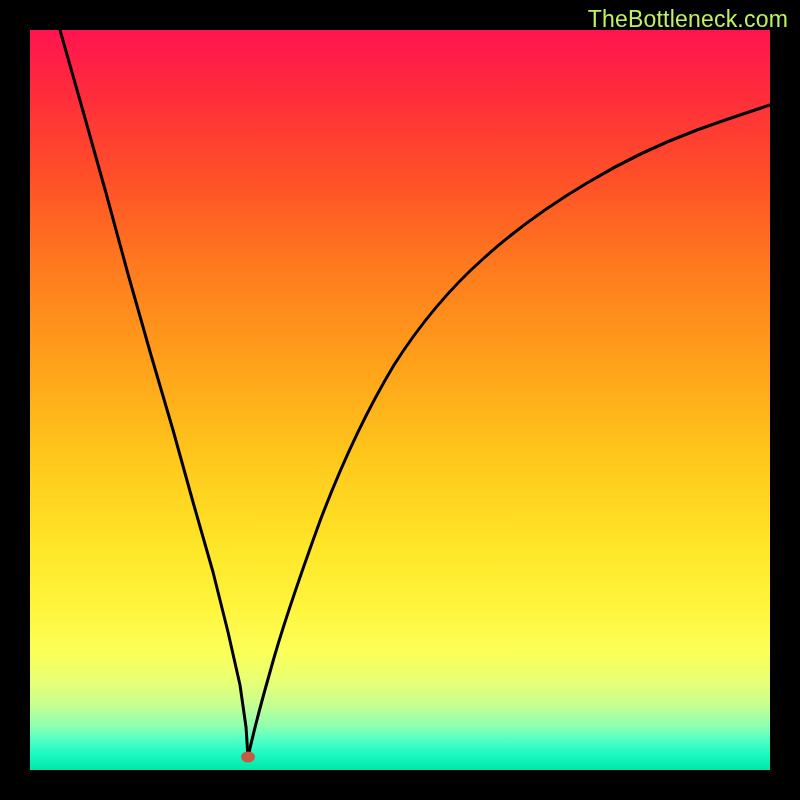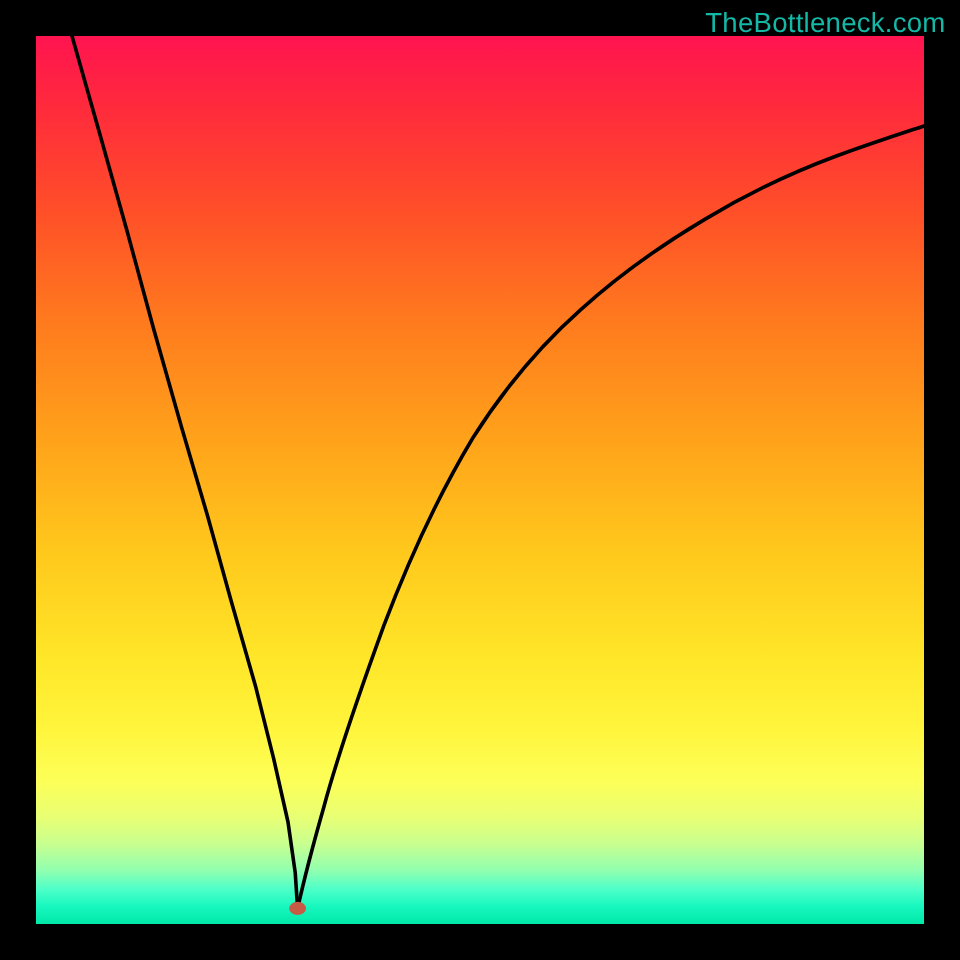--- a/index.html
+++ b/index.html
@@ -38,21 +38,21 @@
       #90ffb0 94%,
       #50ffc8 96%,
       #18f8c0 98%,
       #00e8a8 100%
     );
   }
   .watermark {
     position: absolute;
     top: 6px;
     right: 12px;
-    color: #14b8a6;
+    color: #bef264;
     font-size: 23px;
     letter-spacing: 0.2px;
     font-weight: 400;
   }
   svg.curve {
     position: absolute;
     left: 0;
     top: 0;
     width: 740px;
     height: 740px;

